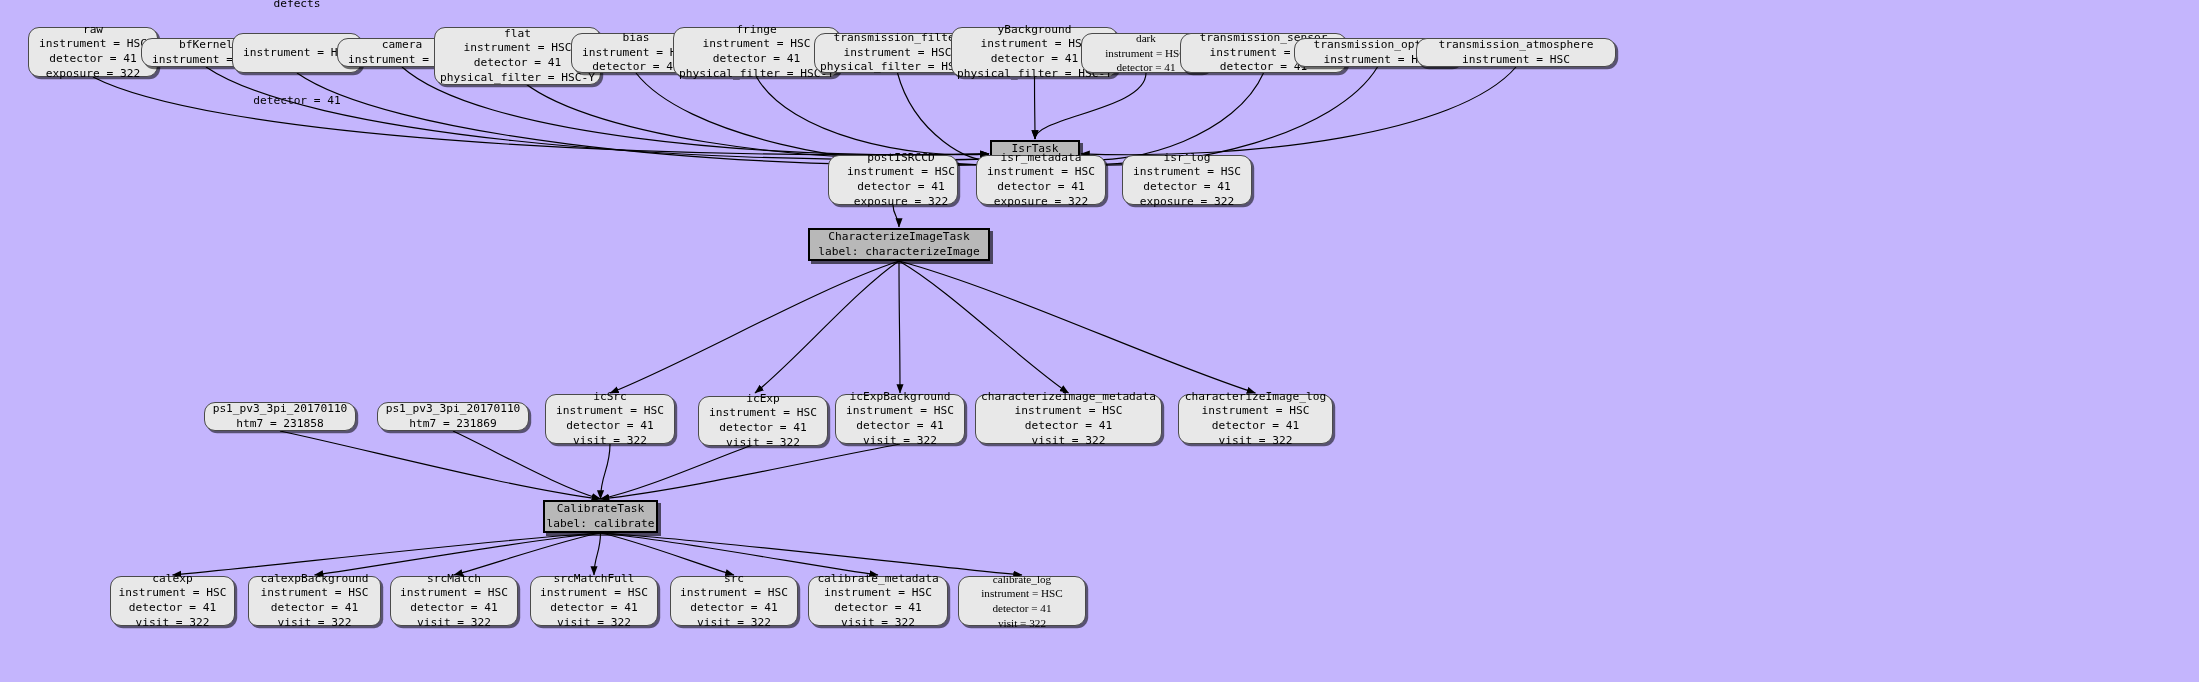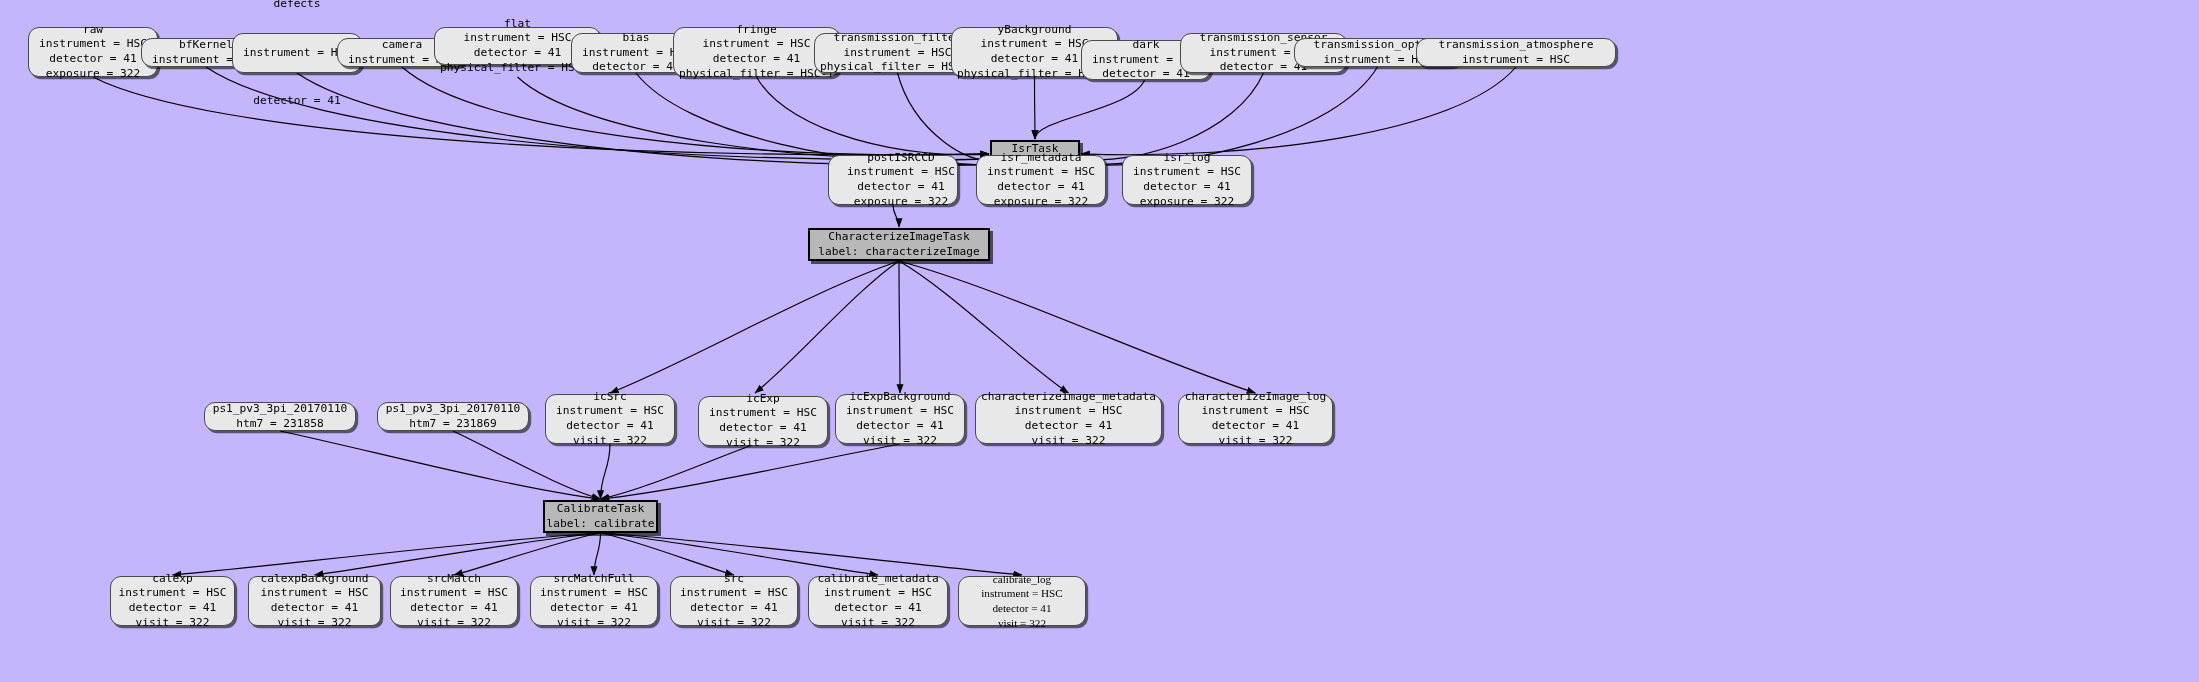--- a/index.html
+++ b/index.html
@@ -105,26 +105,26 @@
         <path d="M600.5,533 C633.875,539.45 704.63,566.54 734,575" fill="none" stroke="#000000" stroke-width="1.15" marker-end="url(#arrow)"></path>
         <path d="M600.5,533 C669.875,539.45 816.95,566.54 878,575" fill="none" stroke="#000000" stroke-width="1.15" marker-end="url(#arrow)"></path>
         <path d="M600.5,533 C705.875,539.45 929.27,566.54 1022,575" fill="none" stroke="#000000" stroke-width="1.15" marker-end="url(#arrow)"></path>
       </g>
   </svg>
   <div id="nodes">
       <div class="node dataset" style="left: 28px; top: 27px; width: 130px; height: 50px;"><span class="nlabel">raw</span><span class="nrow">instrument = HSC</span><span class="nrow">detector = 41</span><span class="nrow">exposure = 322</span></div>
       <div class="node dataset" style="left: 141px; top: 38px; width: 130px; height: 29px;"><span class="nlabel">bfKernel</span><span class="nrow">instrument = HSC</span></div>
       <div class="node dataset" style="left: 232px; top: 33px; width: 130px; height: 40px; gap: 34px;"><span class="nlabel">defects</span><span class="nrow">instrument = HSC</span><span class="nrow">detector = 41</span></div>
       <div class="node dataset" style="left: 337px; top: 38px; width: 130px; height: 29px;"><span class="nlabel">camera</span><span class="nrow">instrument = HSC</span></div>
-      <div class="node dataset" style="left: 434px; top: 27px; width: 167px; height: 38px;"><span class="nlabel">flat</span><span class="nrow">instrument = HSC</span><span class="nrow">detector = 41</span><span class="nrow">physical_filter = HSC-Y</span></div>
+      <div class="node dataset" style="left: 434px; top: 27px; width: 167px; height: 58px;"><span class="nlabel">flat</span><span class="nrow">instrument = HSC</span><span class="nrow">detector = 41</span><span class="nrow">physical_filter = HSC-Y</span></div>
       <div class="node dataset" style="left: 571px; top: 33px; width: 130px; height: 40px;"><span class="nlabel">bias</span><span class="nrow">instrument = HSC</span><span class="nrow">detector = 41</span></div>
       <div class="node dataset" style="left: 673px; top: 27px; width: 167px; height: 50px;"><span class="nlabel">fringe</span><span class="nrow">instrument = HSC</span><span class="nrow">detector = 41</span><span class="nrow">physical_filter = HSC-Y</span></div>
       <div class="node dataset" style="left: 814px; top: 33px; width: 167px; height: 40px;"><span class="nlabel">transmission_filter</span><span class="nrow">instrument = HSC</span><span class="nrow">physical_filter = HSC-Y</span></div>
       <div class="node dataset" style="left: 951px; top: 27px; width: 167px; height: 50px;"><span class="nlabel">yBackground</span><span class="nrow">instrument = HSC</span><span class="nrow">detector = 41</span><span class="nrow">physical_filter = HSC-Y</span></div>
-      <div class="node dataset" style="left: 1081px; top: 40px; width: 130px; height: 40px;"><span class="nlabel">dark</span><span class="nrow">instrument = HSC</span><span class="nrow">detector = 41</span></div>
+      <div class="node dataset" style="left: 1081px; top: 33px; width: 130px; height: 40px; font-family: Liberation Serif, serif;"><span class="nlabel">dark</span><span class="nrow">instrument = HSC</span><span class="nrow">detector = 41</span></div>
       <div class="node dataset" style="left: 1180px; top: 33px; width: 167px; height: 40px;"><span class="nlabel">transmission_sensor</span><span class="nrow">instrument = HSC</span><span class="nrow">detector = 41</span></div>
       <div class="node dataset" style="left: 1294px; top: 38px; width: 167px; height: 29px;"><span class="nlabel">transmission_optics</span><span class="nrow">instrument = HSC</span></div>
       <div class="node dataset" style="left: 1416px; top: 38px; width: 200px; height: 29px;"><span class="nlabel">transmission_atmosphere</span><span class="nrow">instrument = HSC</span></div>
       <div class="node task" style="left: 990px; top: 140px; width: 90px; height: 33px;"><span class="nlabel">IsrTask</span><span class="nrow">label: isr</span></div>
       <div class="node dataset" style="left: 828px; top: 155px; width: 130px; height: 50px; padding-left: 16px;"><span class="nlabel">postISRCCD</span><span class="nrow">instrument = HSC</span><span class="nrow">detector = 41</span><span class="nrow">exposure = 322</span></div>
       <div class="node dataset" style="left: 976px; top: 155px; width: 130px; height: 50px;"><span class="nlabel">isr_metadata</span><span class="nrow">instrument = HSC</span><span class="nrow">detector = 41</span><span class="nrow">exposure = 322</span></div>
       <div class="node dataset" style="left: 1122px; top: 155px; width: 130px; height: 50px;"><span class="nlabel">isr_log</span><span class="nrow">instrument = HSC</span><span class="nrow">detector = 41</span><span class="nrow">exposure = 322</span></div>
       <div class="node task" style="left: 808px; top: 228px; width: 182px; height: 33px;"><span class="nlabel">CharacterizeImageTask</span><span class="nrow">label: characterizeImage</span></div>
       <div class="node dataset" style="left: 204px; top: 402px; width: 152px; height: 29px;"><span class="nlabel">ps1_pv3_3pi_20170110</span><span class="nrow">htm7 = 231858</span></div>
       <div class="node dataset" style="left: 377px; top: 402px; width: 152px; height: 29px;"><span class="nlabel">ps1_pv3_3pi_20170110</span><span class="nrow">htm7 = 231869</span></div>

